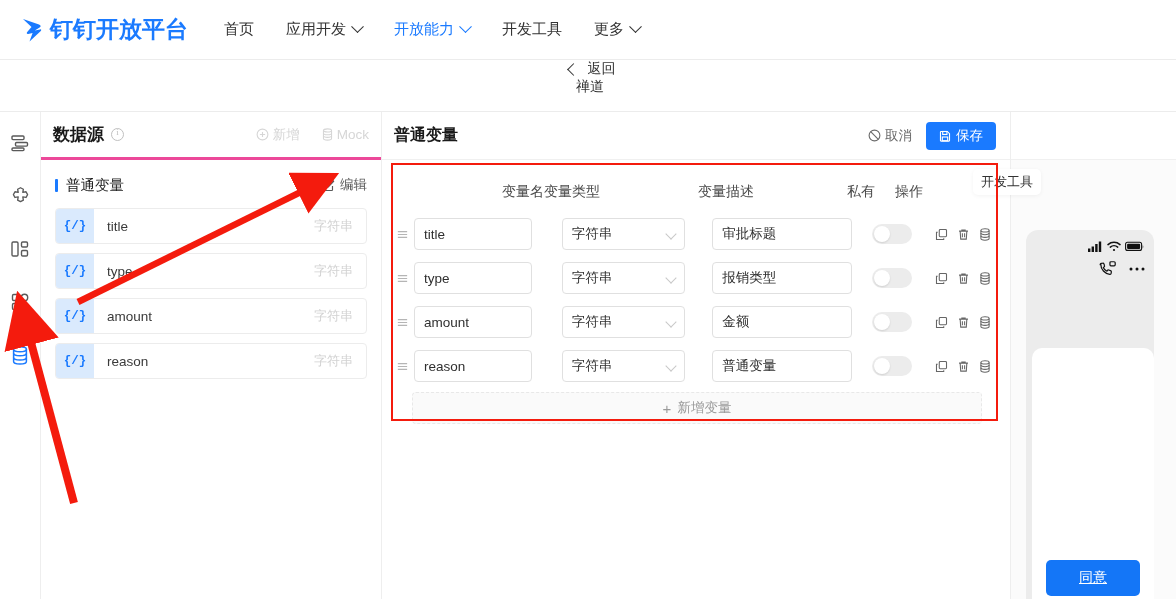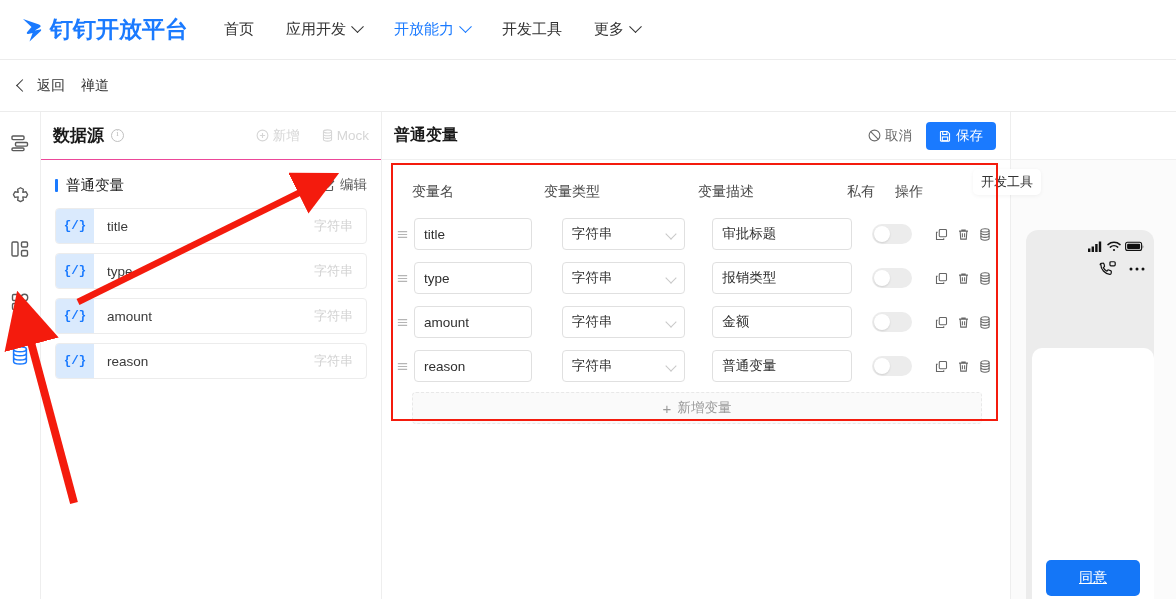--- a/index.html
+++ b/index.html
@@ -33,21 +33,21 @@
   .caret {
     display: inline-block; width: 9px; height: 9px; margin-left: 7px;
     border-right: 1.6px solid currentColor; border-bottom: 1.6px solid currentColor;
     transform: rotate(45deg) translate(-2px,-2px);
   }
 
   
   .subbar {
     position: absolute; left: 0; top: 60px; width: 1176px; height: 52px;
     background: #fff; border-bottom: 1px solid #ececec;
-    display: flex; align-items: center; padding-left: 14px;
+    display: flex; align-items: center; padding-left: 4px; flex-direction: column;
   }
   .back-btn { display: flex; align-items: center; cursor: pointer; color: #333; }
   .back-chevron {
     display: inline-block; width: 9px; height: 9px; margin-right: 10px; margin-left: 4px;
     border-left: 1.7px solid #333; border-bottom: 1.7px solid #333;
     transform: rotate(45deg);
   }
   .back-label { font-size: 14px; color: #333; }
   .crumb-sep { width: 16px; }
   .crumb { font-size: 14px; color: #333; }
@@ -65,21 +65,21 @@
   }
   .rail-icon.active { color: #1a7aff; }
 
   
   .ds-panel {
     position: absolute; left: 41px; top: 112px; width: 341px; height: 487px;
     background: #fff; border-right: 1px solid #eeeeee;
   }
   .ds-head {
     height: 48px; display: flex; align-items: center;
-    padding: 0 12px 0 12px; border-bottom: 1px solid #ec4899;
+    padding: 0 12px 0 12px; border-bottom: 3px solid #ec4899;
     margin: 0 0 0 0;
   }
   .ds-title { font-size: 17px; font-weight: bold; color: #1a1a1a; }
   .info-icon {
     width: 13px; height: 13px; border: 1.2px solid #c0c0c0; border-radius: 50%;
     margin-left: 7px; position: relative; flex: 0 0 auto;
   }
   .info-icon::after {
     content: "i"; position: absolute; left: 0; right: 0; top: -2px;
     text-align: center; font-size: 9px; color: #c0c0c0;
@@ -143,21 +143,21 @@
     background: #1a7aff; color: #fff; font-size: 13.5px;
     height: 28px; padding: 0 13px; border-radius: 4px; cursor: pointer;
   }
   .btn-save svg { margin-right: 5px; }
 
   .tbl-wrap { padding: 0; margin: 12px 14px 0 10px; }
   .tbl-head {
     display: flex; align-items: center; height: 40px;
     font-size: 14px; color: #4a4a4a; padding-left: 20px;
   }
-  .th-name  { width: 132px; }
+  .th-name  { width: 132px; text-align: right; }
   .th-type  { width: 154px; }
   .th-desc  { width: 149px; }
   .th-priv  { width: 48px; }
   .th-ops   { width: 60px; }
 
   .row {
     display: flex; align-items: center; height: 44px; padding-left: 0;
   }
   .drag-handle {
     width: 20px; display: flex; align-items: center; justify-content: center;

